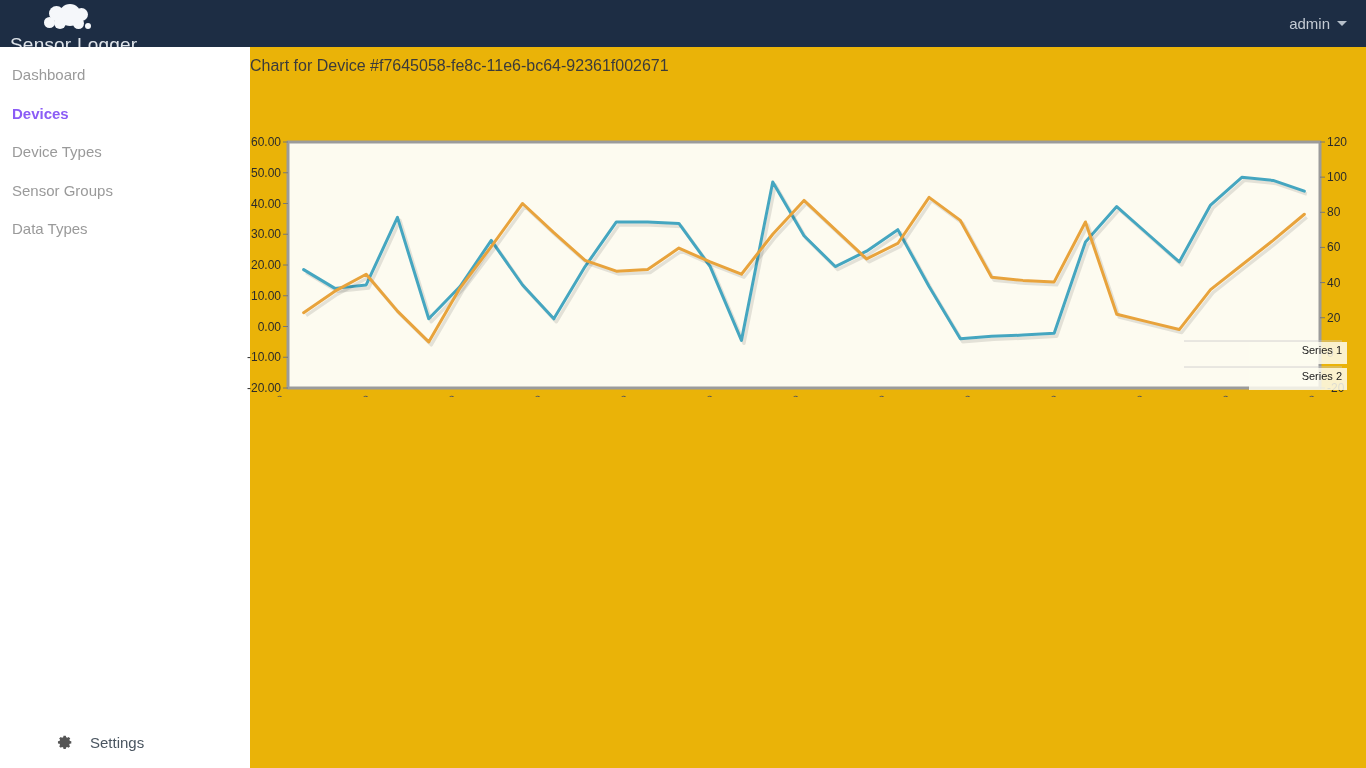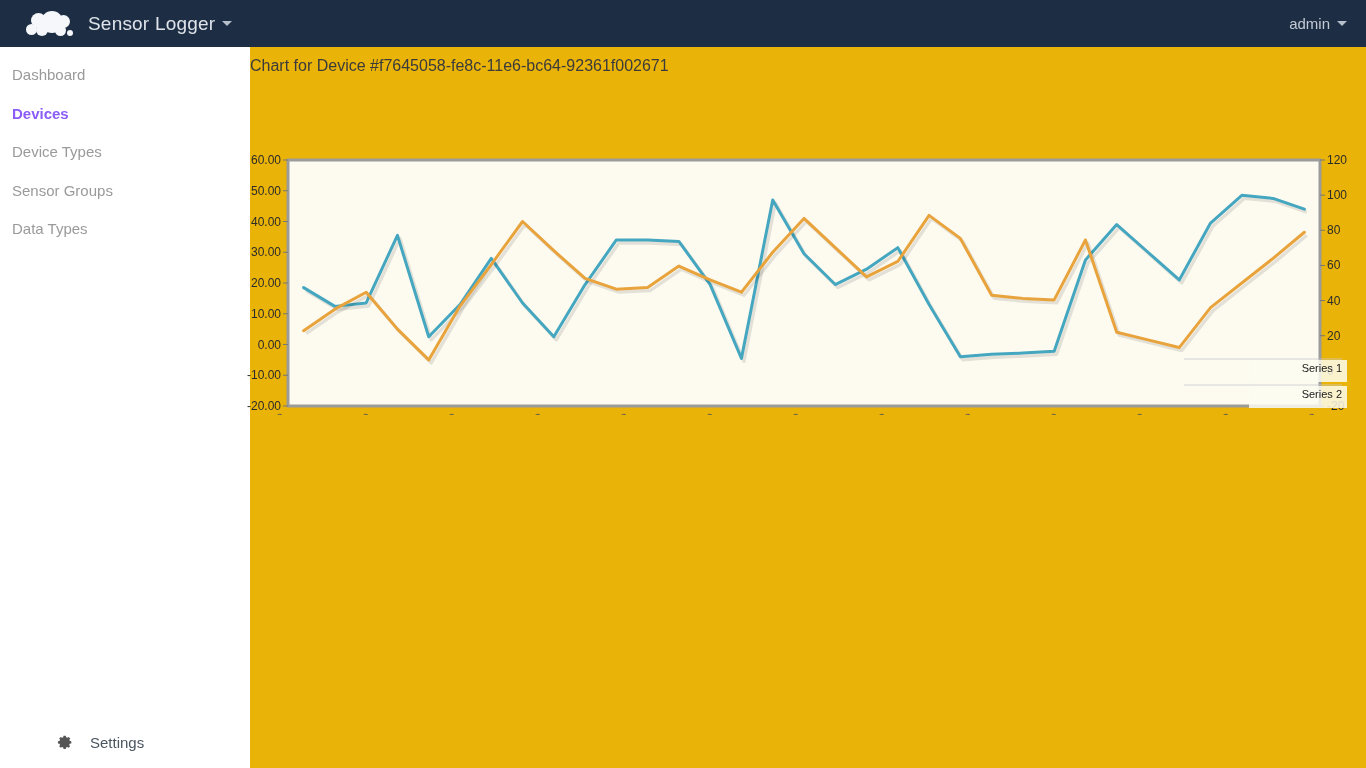--- a/index.html
+++ b/index.html
@@ -13,21 +13,21 @@
 
   
   #navbar {
     position: absolute; left: 0; top: 0;
     width: 1366px; height: 47px;
     background: #1d2d44;
     display: flex; align-items: center;
   }
   #brand-area {
     display: flex; align-items: center;
-    padding-left: 24px; height: 47px;
+    padding-left: 10px; height: 47px; flex-direction: column;
   }
   #logo-icon {
     width: 56px; height: 34px;
     position: relative; margin-right: 8px;
     flex: none;
   }
   #logo-icon .b {
     position: absolute; border-radius: 50%;
     background: #f5f7fa;
   }
@@ -90,21 +90,21 @@
     width: 1116px; height: 721px;
     background: #eab308;
   }
   #page-title {
     position: absolute; left: 0px; top: 10px;
     font-size: 16px; color: #3b3b3b; white-space: nowrap;
   }
 
   
   #chart-wrap {
-    position: absolute; left: -6px; top: 58px;
+    position: absolute; left: -6px; top: 40px;
     width: 1116px; height: 310px;
   }
   #chart-svg { display: block; }
 
   .axis-label { font-family: "Liberation Sans", sans-serif; font-size: 12px; fill: #2b2b2b; }
   .tick-label-x {
     font-family: "Liberation Sans", sans-serif; font-size: 12px; fill: #585858;
   }
   .legend-label { font-family: "Liberation Sans", sans-serif; font-size: 11px; fill: #1a1a1a; }
 </style>

